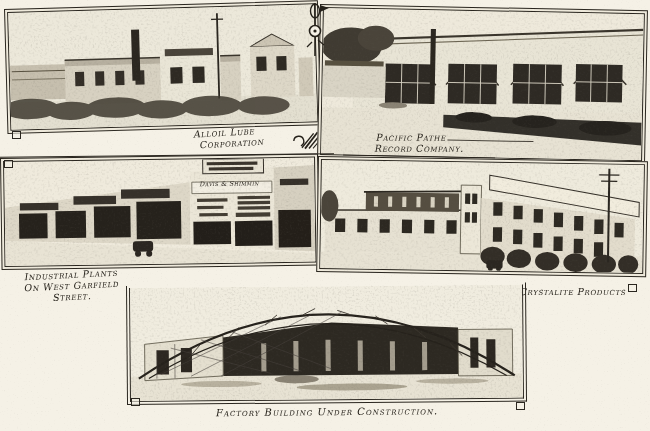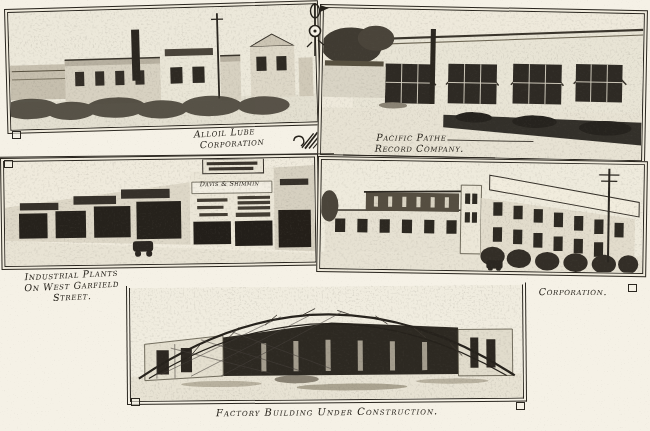--- a/index.html
+++ b/index.html
@@ -325,21 +325,21 @@
             <filter id="g4" x="0" y="0" width="100%" height="100%">
               <feTurbulence type="fractalNoise" baseFrequency="0.55" numOctaves="2" seed="19"></feTurbulence>
               <feColorMatrix type="matrix" values="0 0 0 0 0.13  0 0 0 0 0.12  0 0 0 0 0.10  0.9 0 0 0 -0.45"></feColorMatrix>
             </filter>
           </defs>
           <rect width="318" height="104" filter="url(#g4)" opacity=".5"></rect>
         </svg>
       </div>
     </div>
     <figcaption class="caption" style="left:182px;top:126px;width:150px;transform:rotate(-1deg);">
-      <span>Corporation.</span>
+      <span>Crystalite Products</span>
     </figcaption>
   </figure>
   <div class="corner" style="left:628px;top:284px;"></div>
 
   <figure class="photo" style="left:126px;top:286px;width:400px;height:142px;margin:0;transform:rotate(-.5deg);transform-origin:0 0;">
     <div class="frame noTop" style="height:118px;background:transparent;">
       <div class="frame-inner" style="background:transparent;">
         <svg class="scene" viewBox="0 0 390 112" preserveAspectRatio="none">
           <rect width="390" height="112" fill="#f0ecdf"></rect>
           <rect y="88" width="390" height="24" fill="#e7e2d3"></rect>

